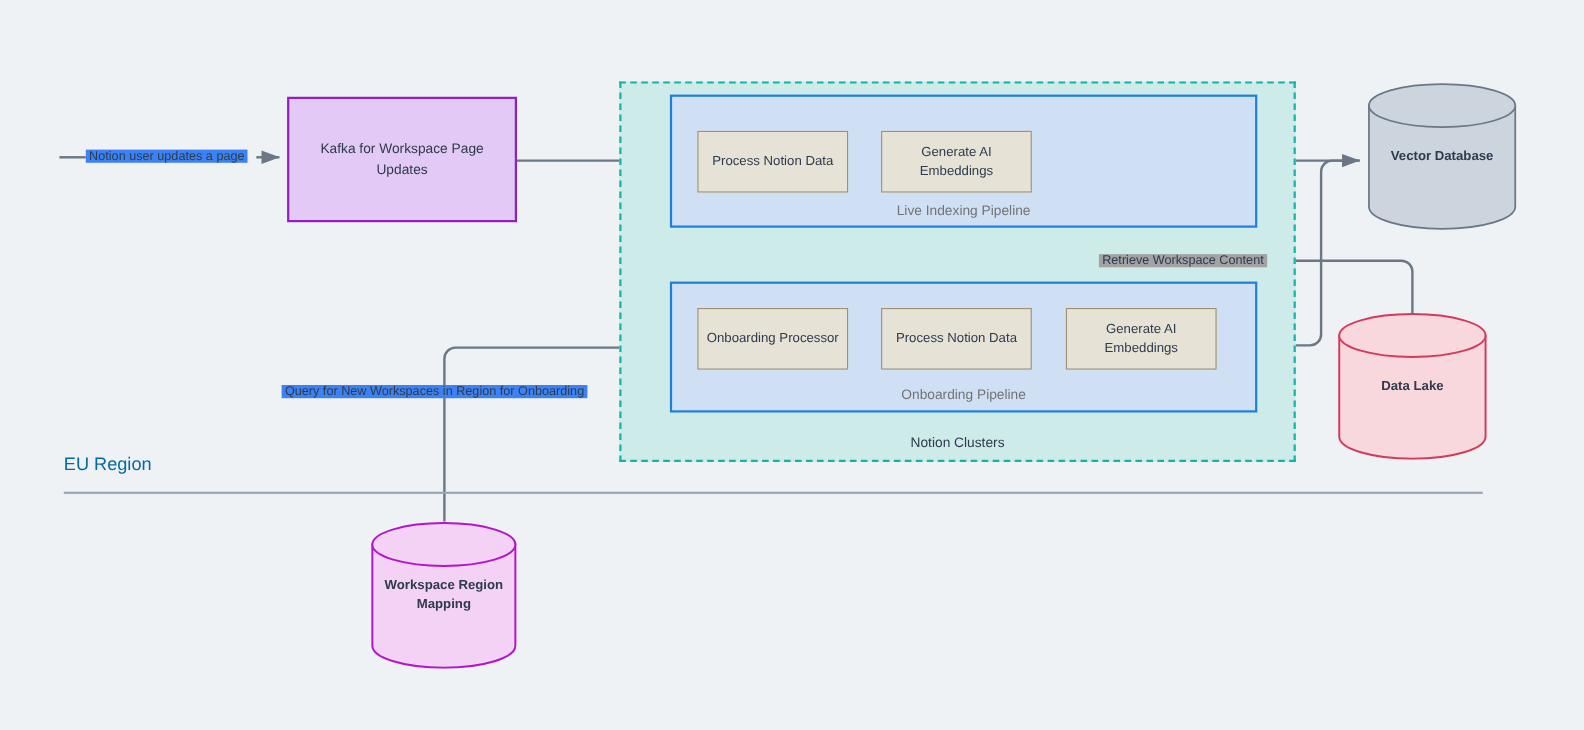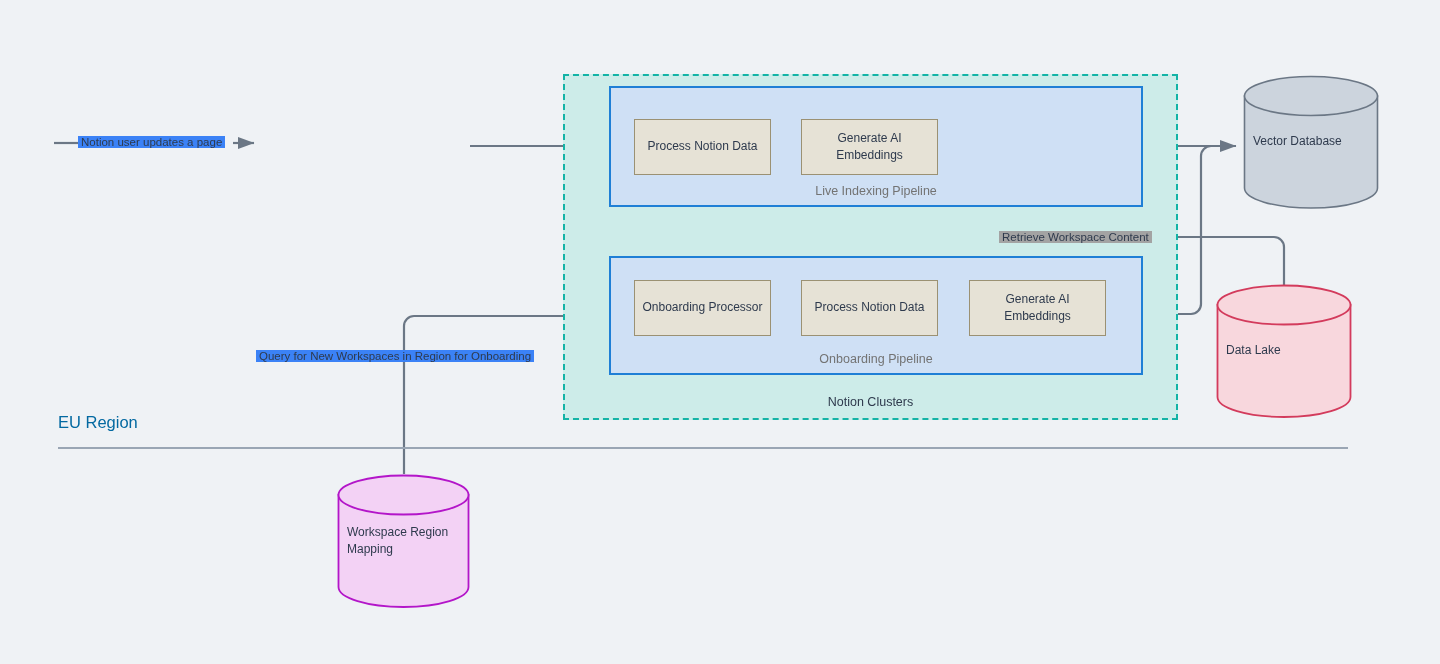--- a/index.html
+++ b/index.html
@@ -104,26 +104,27 @@
   
   .cylinder {
     position: absolute;
   }
   .cylinder svg { display: block; }
   .cylinder-label {
     position: absolute;
     left: 0; right: 0;
     top: 50%;
     transform: translateY(-50%);
-    text-align: left;
+    text-align: center;
     font-size: 12px;
     line-height: 1.45;
     color: #2e3a4d;
     padding: 0 10px;
     box-sizing: border-box;
+    font-weight: bold;
   }
   #vector-database { left: 1243px; top: 75px; width: 136px; height: 134px; }
   #data-lake       { left: 1216px; top: 284px; width: 136px; height: 134px; }
   #workspace-region-mapping { left: 337px; top: 474px; width: 133px; height: 134px; }
 
   
   #eu-region-title {
     position: absolute;
     left: 58px;
     top: 413px;
@@ -218,20 +219,23 @@
   <div id="task-onboard-proc" class="task-box">
     <span>Onboarding Processor</span>
   </div>
   <div id="task-onboard-process" class="task-box">
     <span>Process Notion Data</span>
   </div>
   <div id="task-onboard-embed" class="task-box">
     <span>Generate AI Embeddings</span>
   </div>
 
+  <div id="kafka-node" class="node">
+    <span>Kafka for Workspace Page Updates</span>
+  </div>
 
   <div id="vector-database" class="cylinder">
     <svg width="136" height="134" viewBox="0 0 136 134">
       <path d="M1.5,21 L1.5,113 A66.5,20 0 0 0 134.5,113 L134.5,21 Z" fill="#ccd4dd" stroke="#6b7785" stroke-width="1.6"></path>
       <ellipse cx="68" cy="21" rx="66.5" ry="19.5" fill="#ccd4dd" stroke="#6b7785" stroke-width="1.6"></ellipse>
     </svg>
     <span class="cylinder-label">Vector Database</span>
   </div>
 
   <div id="data-lake" class="cylinder">

